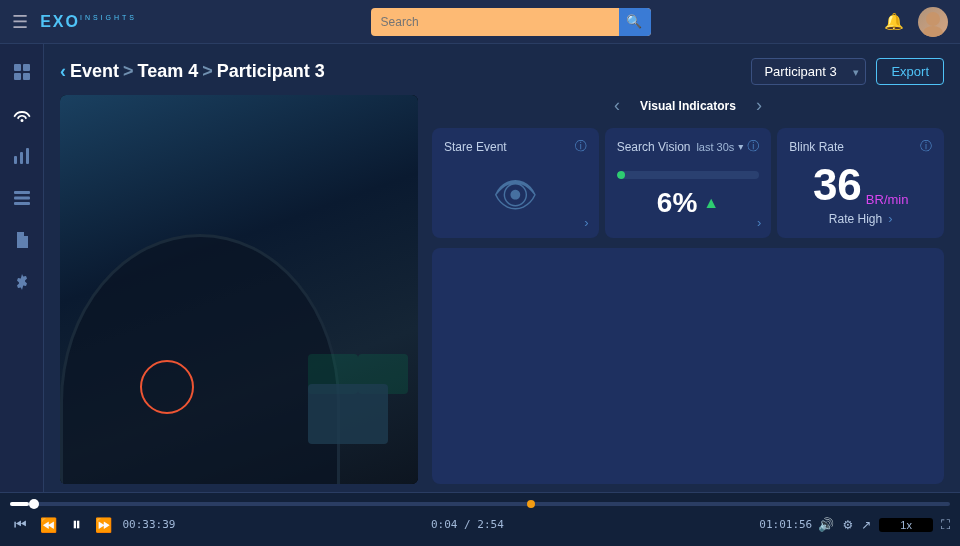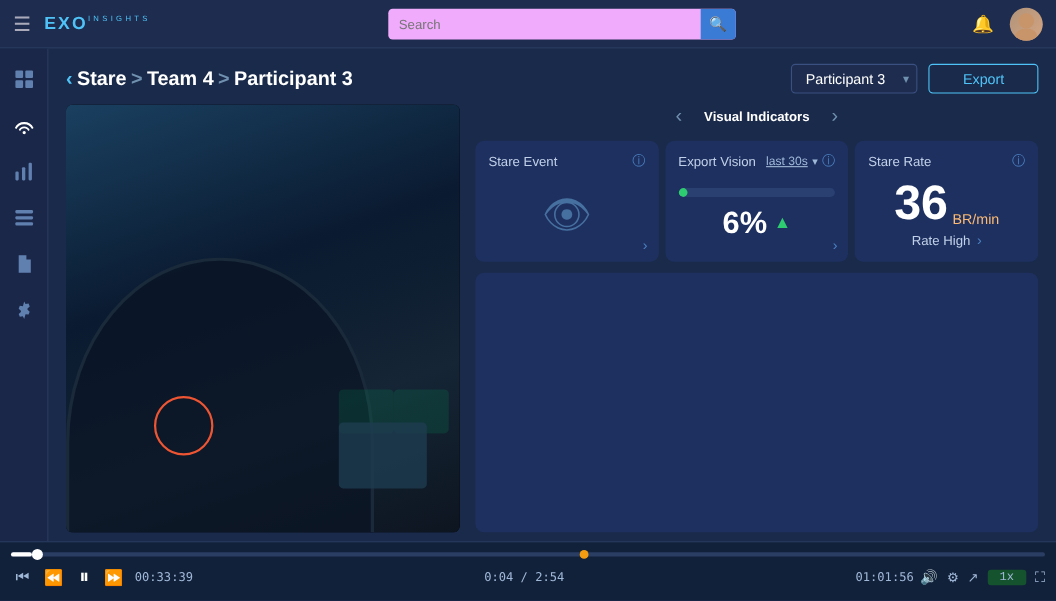--- a/index.html
+++ b/index.html
@@ -49,23 +49,23 @@
       line-height: 1;
     }
     .nav-search-wrap {
       flex: 1;
       display: flex;
       justify-content: center;
     }
     .nav-search {
       display: flex;
       align-items: center;
-      background: #f0abfc;
+      background: #fdba74;
       border-radius: 4px;
-      width: 316px;
+      width: 280px;
       height: 28px;
       overflow: hidden;
     }
     .nav-search input {
       border: none;
       background: transparent;
       outline: none;
       padding: 0 10px;
       flex: 1;
       font-size: 12px;
@@ -200,21 +200,21 @@
       transform: translateY(-50%);
       color: #7090b0;
       pointer-events: none;
       font-size: 11px;
     }
     .export-btn {
       background: transparent;
       border: 1.5px solid #4fc3f7;
       border-radius: 4px;
       color: #4fc3f7;
-      padding: 5px 30px;
+      padding: 5px 14px;
       font-size: 13px;
       cursor: pointer;
       font-weight: 500;
     }
 
     
     .middle-area {
       display: flex;
       gap: 14px;
       flex: 1;
@@ -350,21 +350,20 @@
 
     
     .tv-header-right {
       display: flex;
       align-items: center;
       gap: 4px;
     }
     .tv-time {
       font-size: 11px;
       color: #a0b8d8;
-      text-decoration: underline;
     }
     .tv-dropdown {
       font-size: 10px;
       color: #a0b8d8;
       cursor: pointer;
     }
     .progress-bar-wrap {
       width: 100%;
       height: 8px;
       background: #2a4070;
@@ -392,21 +391,21 @@
 
     
     .br-value {
       font-size: 44px;
       font-weight: 700;
       color: #fff;
       line-height: 1;
     }
     .br-unit {
       font-size: 13px;
-      color: #fdba74;
+      color: #d946ef;
       font-weight: 400;
     }
     .br-label {
       font-size: 12px;
       color: #c0d0e8;
       margin-top: 4px;
       display: flex;
       align-items: center;
       gap: 6px;
     }
@@ -489,26 +488,25 @@
     }
     .ctrl-spacer { flex: 1; }
     .ctrl-right {
       display: flex;
       align-items: center;
       gap: 8px;
     }
     .vol-icon { color: #a0b8d8; font-size: 13px; cursor: pointer; }
     .ctrl-icon { color: #a0b8d8; font-size: 12px; cursor: pointer; }
     .speed-badge {
-      background: #14532d;
+      background: #000000;
       border-radius: 3px;
-      padding: 1px 11px;
+      padding: 1px 21px;
       font-size: 11px;
       color: #a0b8d8;
-      font-family: Liberation Mono, monospace;
     }
     .fullscreen-icon { color: #a0b8d8; font-size: 13px; cursor: pointer; }
   </style>
 </head>
 <body>
 
 <div class="navbar">
   <span class="nav-hamburger">☰</span>
   <div class="nav-logo">
     <span class="nav-logo-exo">EXO</span>
@@ -575,21 +573,21 @@
         <path d="M9 1l1.2 2.4 2.8-.4 1 2.6-2 1.8v1.2l2 1.8-1 2.6-2.8-.4L9 17l-1.2-2.4-2.8.4-1-2.6 2-1.8V9.4l-2-1.8 1-2.6 2.8.4L9 1z"></path>
       </svg>
     </div>
   </div>
 
   <div class="content">
 
     <div class="breadcrumb-bar">
       <div class="breadcrumb">
         <span class="breadcrumb-arrow">‹</span>
-        <span>Stare</span>
+        <span>Event</span>
         <span class="breadcrumb-sep">&gt;</span>
         <span>Team 4</span>
         <span class="breadcrumb-sep">&gt;</span>
         <span>Participant 3</span>
       </div>
       <div class="breadcrumb-right">
         <div class="select-wrap">
           <select class="participant-select">
             <option>Participant 1</option>
             <option>Participant 2</option>
@@ -632,42 +630,42 @@
               <span class="card-info-icon">ⓘ</span>
             </div>
             <div class="card-body">
               <span class="eye-icon">👁</span>
             </div>
             <span class="card-chevron">›</span>
           </div>
 
           <div class="card">
             <div class="card-header">
-              <span class="card-title">Export Vision</span>
+              <span class="card-title">Search Vision</span>
               <div class="tv-header-right">
                 <span class="tv-time">last 30s</span>
                 <span class="tv-dropdown">▾</span>
                 <span class="card-info-icon">ⓘ</span>
               </div>
             </div>
             <div class="card-body">
               <div class="progress-bar-wrap">
                 <div class="progress-bar-fill" style="width:6%;"></div>
               </div>
               <div class="tv-value">
                 <span>6%</span>
                 <span class="tv-arrow-up">▲</span>
               </div>
             </div>
             <span class="card-chevron">›</span>
           </div>
 
           <div class="card">
             <div class="card-header">
-              <span class="card-title">Stare Rate</span>
+              <span class="card-title">Blink Rate</span>
               <span class="card-info-icon">ⓘ</span>
             </div>
             <div class="card-body">
               <div style="display:flex;align-items:flex-end;gap:4px;">
                 <span class="br-value">36</span>
                 <span class="br-unit">BR/min</span>
               </div>
               <div class="br-label">
                 <span>Rate High</span>
                 <span class="card-chevron" style="position:relative;bottom:auto;right:auto;">›</span>

